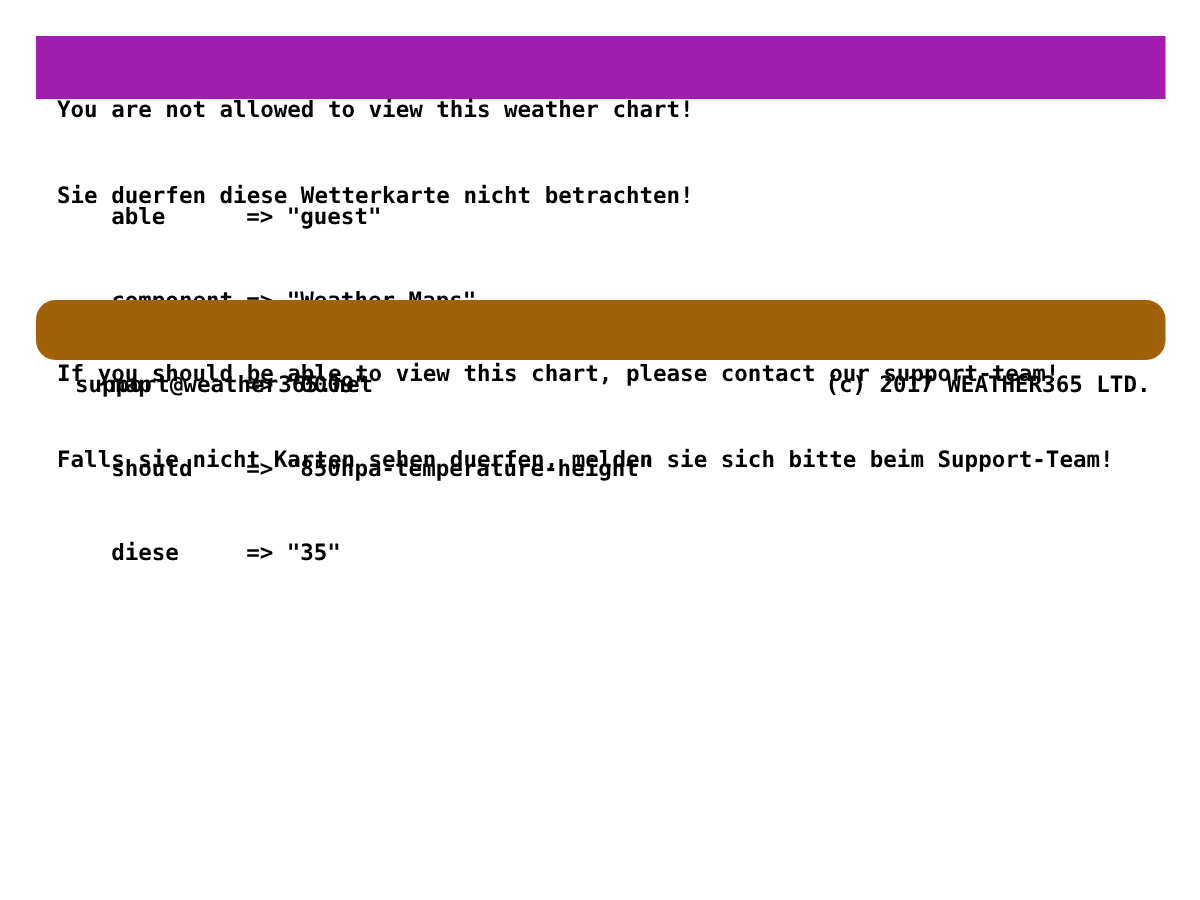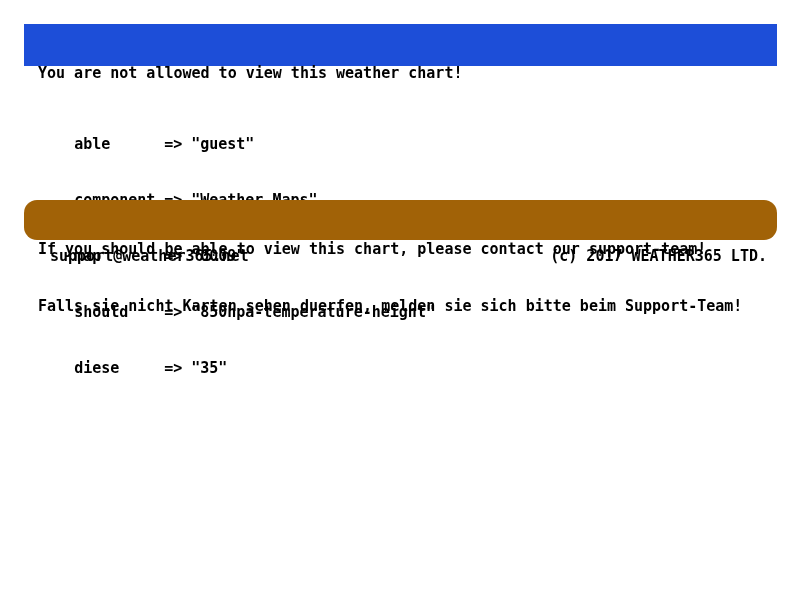--- a/index.html
+++ b/index.html
@@ -62,22 +62,23 @@
     position: absolute;
     right: 33px;
     top: 246px;
     line-height: 20px;
     white-space: pre;
   }
 </style>
 </head>
 <body>
 
-<div class="banner banner-denied" style="background-color: #1d4ed8;">
+<div class="banner banner-denied" style="background-color: #a21caf;">
   <div>You are not allowed to view this weather chart!</div>
+  <div>Sie duerfen diese Wetterkarte nicht betrachten!</div>
 </div>
 
 <div class="kv-list">
   <div class="kv-row">
     <span class="kv-key">able</span><span class="kv-arrow">=&gt;</span><span class="kv-value">"guest"</span>
   </div>
   <div class="kv-row">
     <span class="kv-key">component</span><span class="kv-arrow">=&gt;</span><span class="kv-value">"Weather Maps"</span>
   </div>
   <div class="kv-row">

